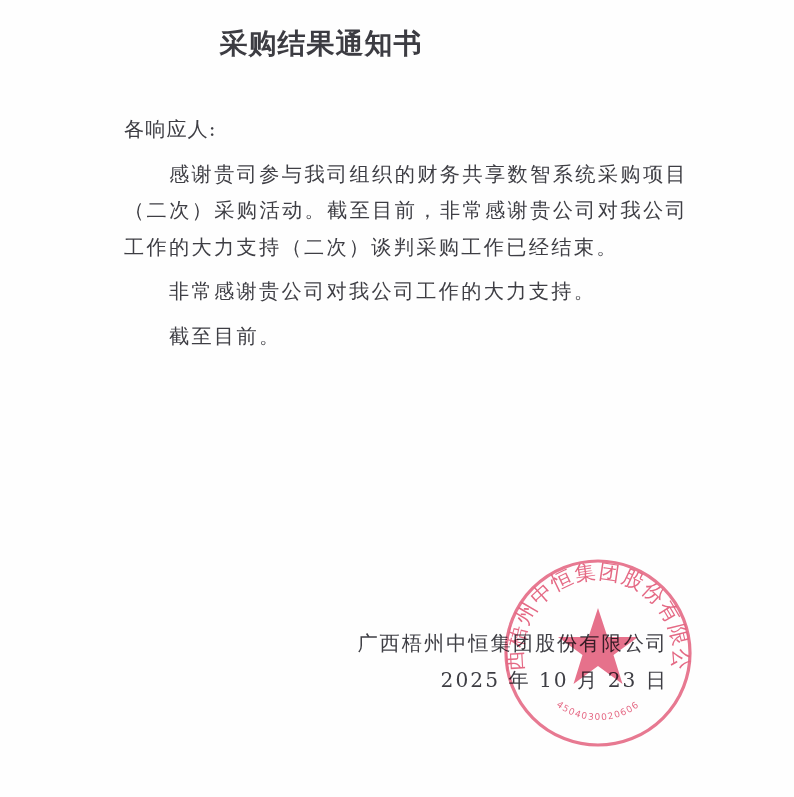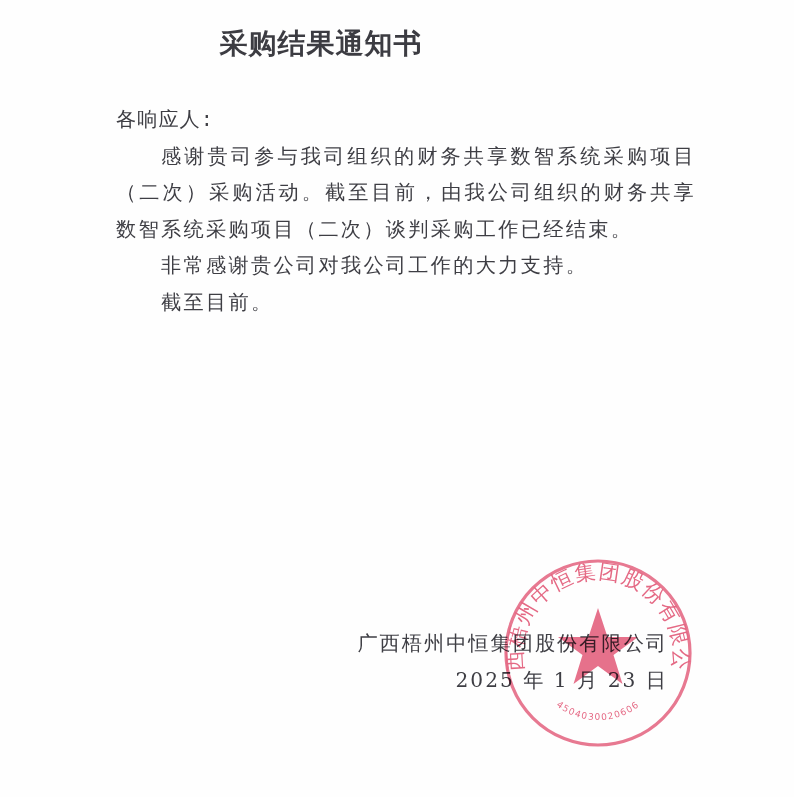--- a/index.html
+++ b/index.html
@@ -38,24 +38,23 @@
       position: absolute;
       left: 116px;
       top: 103px;
       width: 580px;
       font-size: 20.2px;
       line-height: 36.6px;
       letter-spacing: 2.3px;
       color: #3e3e44;
     }
     .body p {
-      margin: 0;
+      margin: 8px;
       text-align: justify;
       text-align-last: left;
-      font-family: Liberation Mono, monospace;
     }
     .indent {
       text-indent: 45px;
     }
     .salutation {
       letter-spacing: 1px;
     }
     .signature {
       position: absolute;
       right: 126px;
@@ -80,28 +79,28 @@
   </style>
 </head>
 <body>
 
 <div class="page">
 
   <div class="title">采购结果通知书</div>
 
   <div class="body">
     <p class="salutation">各响应人:</p>
-    <p class="indent">感谢贵司参与我司组织的财务共享数智系统采购项目（二次）采购活动。截至目前，由我公司组织的财务共享数智系统采购项目（二次）谈判采购工作已经结束。</p>
+    <p class="indent">感谢贵司参与我司组织的财务共享数智系统采购项目（二次）采购活动。截至目前，非常感谢贵公司对我公司工作的大力支持（二次）谈判采购工作已经结束。</p>
     <p class="indent">非常感谢贵公司对我公司工作的大力支持。</p>
     <p class="indent">截至目前。</p>
   </div>
 
   <div class="signature">
     <div>广西梧州中恒集团股份有限公司</div>
-    <div>2025 年 1 月 23 日</div>
+    <div>2025 年 10 月 23 日</div>
   </div>
 
   <svg class="seal" viewBox="0 0 190 190" xmlns="http://www.w3.org/2000/svg">
     <defs>
       <path id="sealArc" d="M 22 118 A 76 76 0 1 1 168 118" fill="none"></path>
       <path id="sealNumArc" d="M 36 128 A 68 68 0 0 0 154 128" fill="none"></path>
     </defs>
     <circle cx="95" cy="95" r="92" fill="none" stroke="#e0486a" stroke-width="3.2" opacity="0.9"></circle>
     <text font-family="DejaVu Sans, sans-serif" font-size="21" fill="#e0486a" letter-spacing="1.5">
       <textPath href="#sealArc" startOffset="50%" text-anchor="middle">广西梧州中恒集团股份有限公司</textPath>

